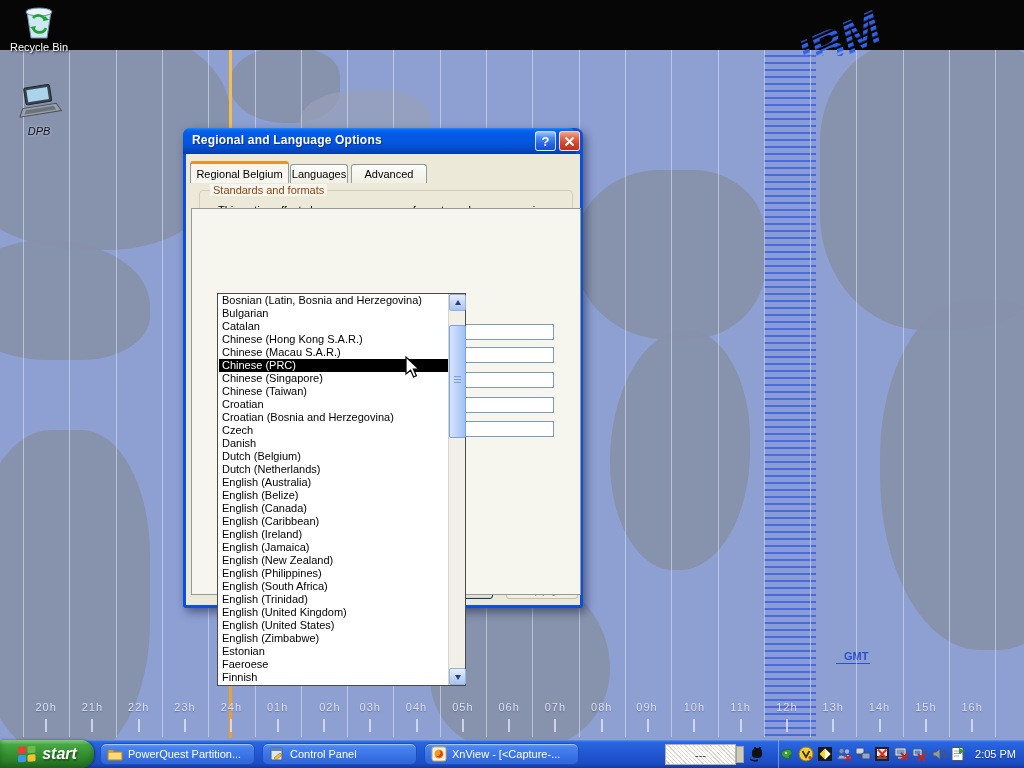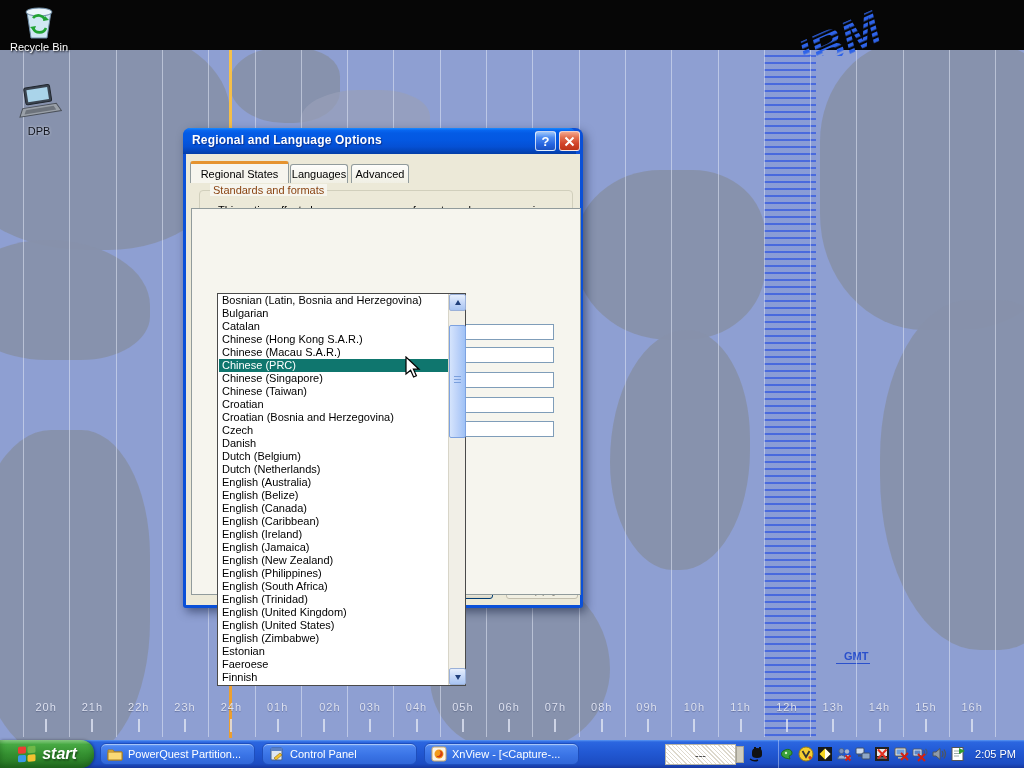--- a/index.html
+++ b/index.html
@@ -63,21 +63,21 @@
     background:linear-gradient(180deg,#fffffe 0%,#f4f3ec 50%,#e9e6d9 85%,#d8d3c0 100%);
     display:flex; align-items:center; justify-content:center; }
   .xpbtn.disabled { border-color:#c2beae; color:#9d9a8f; background:#f1efe2; }
 
   .sample-box { position:absolute; left:39px; width:329px; height:16px; background:#fff; border:1px solid #7f9db9; z-index:1; }
 
   
   #lang-list { position:absolute; left:34px; top:165px; width:249px; height:393px; background:#fff; border:1px solid #4a4a4a; z-index:6; }
   #list-body { position:absolute; left:1px; top:0px; right:17px; bottom:0px; overflow:hidden; }
   .li { height:13px; line-height:13px; padding-left:3px; color:#000; white-space:nowrap; }
-  .li.sel { background:#0f766e; color:#fff; }
+  .li.sel { background:#000000; color:#fff; }
   #list-scroll { position:absolute; right:0; top:0; bottom:0; width:17px; background:#f1efe7; border-left:1px solid #d8d5c8; }
   .scroll-btn { position:absolute; left:0; width:17px; height:17px; border:1px solid #9ab0d8; border-radius:2px;
     background:linear-gradient(180deg,#e7effd 0%,#c6d8f8 50%,#a8c4f2 100%); display:flex; align-items:center; justify-content:center; }
   #scroll-thumb { position:absolute; left:0px; top:31px; width:17px; height:113px; border:1px solid #7da2e0; border-radius:2px;
     background:linear-gradient(90deg,#d5e4fc 0%,#bcd2f9 50%,#9fc2f6 100%); }
   #scroll-thumb::after { content:""; position:absolute; left:4px; right:4px; top:50px;
     height:9px; background:repeating-linear-gradient(180deg,#7ba0dd 0 1px,transparent 1px 3px); }
 
   
   #cursor { position:absolute; left:405px; top:356px; z-index:60; }
@@ -208,21 +208,21 @@
       <path d="M8 8 L32 8 L28 34 L12 34 Z" fill="#cfe7f4" stroke="#6d8ba5"></path>
       <ellipse cx="20" cy="8" rx="13" ry="4" fill="#eaf5fb" stroke="#6d8ba5"></ellipse>
       <path d="M14 14 a7 7 0 0 1 12 2" fill="none" stroke="#21a334" stroke-width="2.6"></path>
       <path d="M27 24 a7 7 0 0 1 -13 0" fill="none" stroke="#21a334" stroke-width="2.6"></path>
       <path d="M26 12 l4 4 -6 1 z" fill="#21a334"></path>
       <path d="M15 27 l-4 -4 6 -1 z" fill="#21a334"></path>
     </svg>
     <span class="lbl lbl-light">Recycle Bin</span>
   </div>
 
-  <div class="desk-icon" style="left:1px; top:82px;">
+  <div class="desk-icon" style="left:1px; top:82px;font-style:italic;">
     <svg class="glyph" width="46" height="42" viewBox="0 0 46 42">
       <g transform="rotate(-9 23 21)">
         <rect x="10" y="4" width="26" height="17" rx="2" fill="#3b4450" stroke="#20262e"></rect>
         <rect x="12.5" y="6.5" width="21" height="12" fill="#aad4ea"></rect>
         <path d="M6 24 L40 24 L44 32 L2 32 Z" fill="#9aa0a8" stroke="#4a505a"></path>
         <path d="M9 26 L37 26 L39 30 L7 30 Z" fill="#6d737c"></path>
       </g>
     </svg>
     <span class="lbl lbl-dark">DPB</span>
   </div>
@@ -234,26 +234,26 @@
       <div class="cap-btn" id="help-btn">?</div>
       <div class="cap-btn" id="close-btn">
         <svg width="11" height="11" viewBox="0 0 11 11">
             <path d="M1.5 1.5 L9.5 9.5 M9.5 1.5 L1.5 9.5" stroke="#fff" stroke-width="2"></path>
           </svg>
       </div>
     </div>
     <div id="client">
 
       <div class="tab active" style="left:4px; top:7px; width:99px; height:22px;">
-        <span>Regional States</span>
+        <span>Regional Belgium</span>
       </div>
       <div class="tab" style="left:104px; top:10px; width:58px; height:19px;">
         <span>Languages</span>
       </div>
-      <div class="tab" style="left:165px; top:10px; width:58px; height:19px;">
+      <div class="tab" style="left:165px; top:10px; width:76px; height:19px;">
         <span>Advanced</span>
       </div>
 
       <div id="tab-page"></div>
 
       <div class="groupbox" style="left:13px; top:36px; width:374px; height:270px;"></div>
       <div class="group-caption" style="left:24px; top:30px;">Standards and formats</div>
 
       <div class="dlg-text" style="left:32px; top:50px; width:345px;">This option affects how some programs format numbers, currencies, dates, and time.</div>
       <div class="dlg-text" style="left:32px; top:89px; width:358px;">Select an item to match its preferences, or click Customize to choose your own formats:</div>

